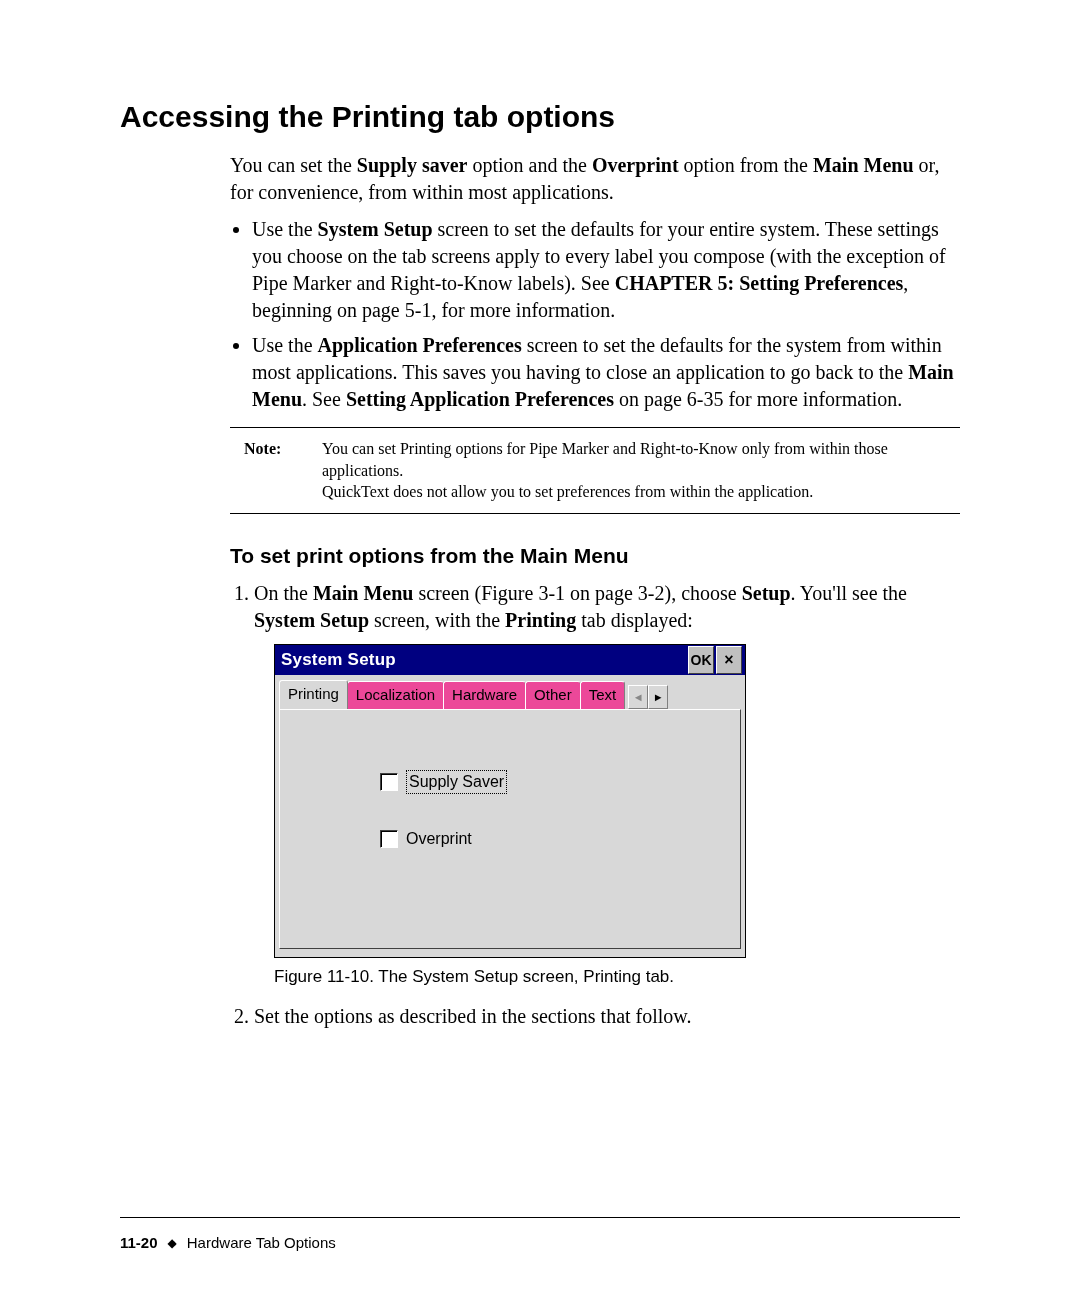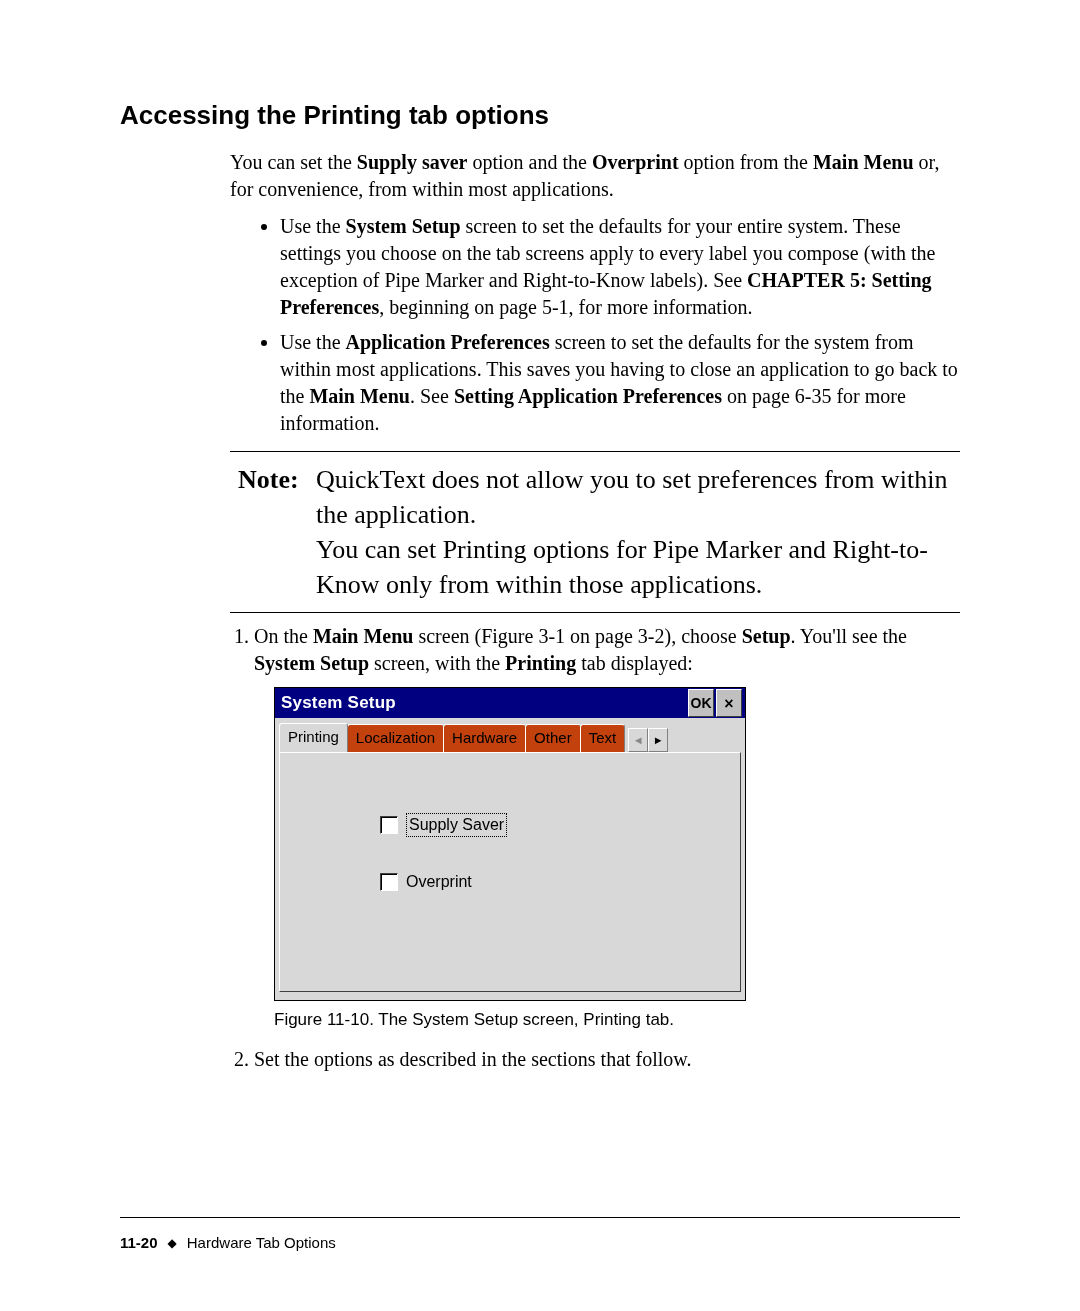--- a/index.html
+++ b/index.html
@@ -13,49 +13,48 @@
   .page {
     padding: 100px 120px 60px 120px;
     box-sizing: border-box;
     width: 1080px;
     min-height: 1311px;
     position: relative;
   }
   h1.title {
     font-family: Arial, Helvetica, sans-serif;
     font-weight: bold;
-    font-size: 26px;
+    font-size: 30px;
     margin: 0 0 18px 0;
   }
   .body-text {
     margin-left: 110px;
     font-size: 20px;
     line-height: 1.35;
   }
   .body-text p { margin: 0 0 10px 0; }
   .bullets {
     margin: 8px 0 14px 0;
     padding-left: 22px;
   }
   .bullets li {
     margin-bottom: 8px;
     list-style: disc;
-    margin-left: 28px;
   }
   .hr {
     border: none;
     border-top: 1px solid #000;
     margin: 10px 0;
   }
   .note-block {
     display: flex;
     gap: 18px;
-    font-size: 26px;
+    font-size: 16px;
     line-height: 1.35;
-    margin: 8px 8px;
+    margin: 8px 14px;
   }
   .note-label { font-weight: bold; min-width: 60px; }
   h3.subhead {
     font-family: Arial, Helvetica, sans-serif;
     font-weight: bold;
     font-size: 21px;
     margin: 28px 0 10px 0;
   }
   ol.steps {
     margin: 0 0 13px 0;
@@ -105,21 +104,21 @@
   .tb-btn.close { font-size: 16px; }
   .tabstrip {
     display: flex;
     align-items: flex-end;
     padding: 6px 4px 0 4px;
     background: #d8d8d8;
     height: 34px;
     box-sizing: border-box;
   }
   .tab {
-    background: #c2410c;
+    background: #ec4899;
     border: 1px solid #808080;
     border-bottom: none;
     border-top-color: #fff;
     border-left-color: #fff;
     padding: 3px 8px 4px 8px;
     font-size: 15px;
     border-radius: 3px 3px 0 0;
     margin-right: -1px;
     position: relative;
   }
@@ -215,27 +214,28 @@
       <li>
         <span>Use the </span><b>Application Preferences</b><span> screen to set the defaults for the system from within most applications. This saves you having to close an application to go back to the </span><b>Main Menu</b><span>. See </span><b>Setting Application Preferences</b><span> on page 6-35 for more information.</span>
       </li>
     </ul>
 
     <hr class="hr">
 
     <div class="note-block">
       <div class="note-label">Note:</div>
       <div>
+        <div>You can set Printing options for Pipe Marker and Right-to-Know only from within those applications.</div>
         <div>QuickText does not allow you to set preferences from within the application.</div>
-        <div>You can set Printing options for Pipe Marker and Right-to-Know only from within those applications.</div>
       </div>
     </div>
 
     <hr class="hr">
 
+    <h3 class="subhead">To set print options from the Main Menu</h3>
 
     <ol class="steps">
       <li>
         <span>On the </span><b>Main Menu</b><span> screen (Figure 3-1 on page 3-2), choose </span><b>Setup</b><span>. You'll see the </span><b>System Setup</b><span> screen, with the </span><b>Printing</b><span> tab displayed:</span>
 
         
         <div class="window">
           <div class="titlebar">
             <span class="titlebar-title">System Setup</span>
             <span class="titlebar-buttons">

